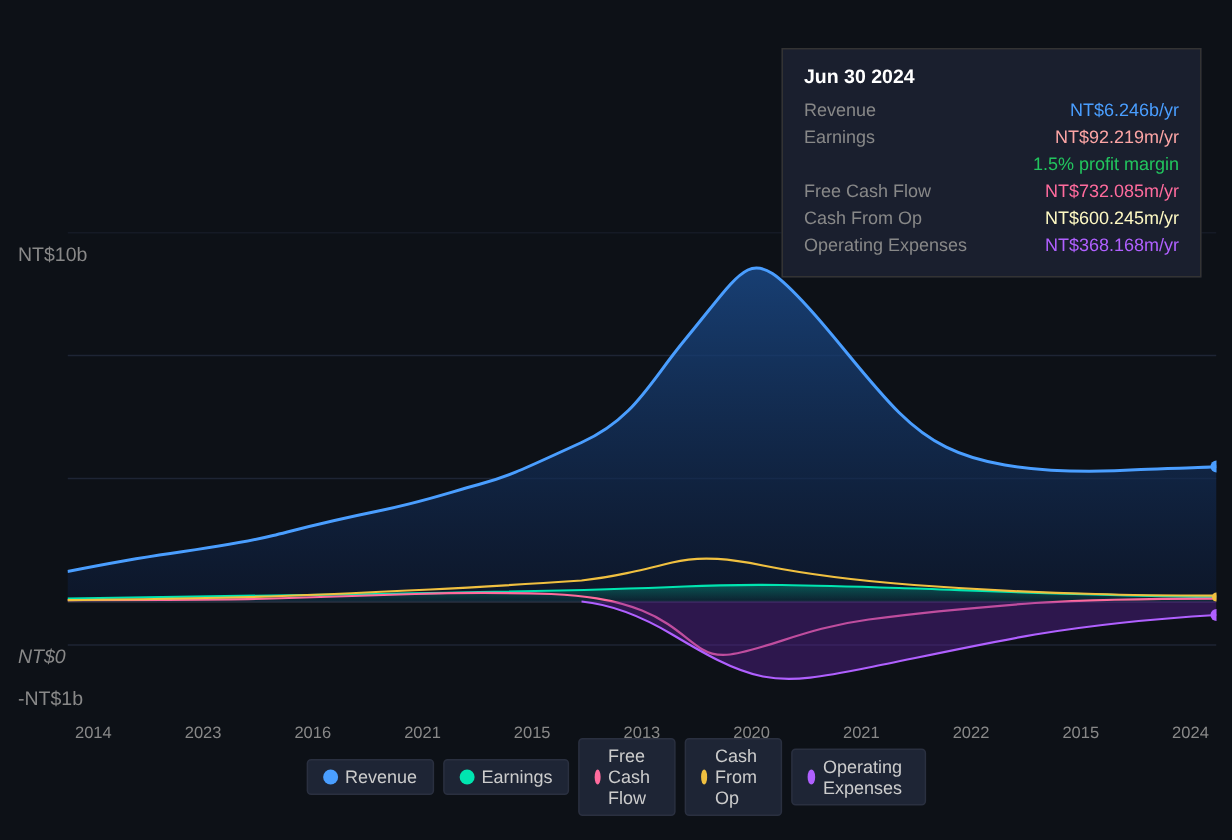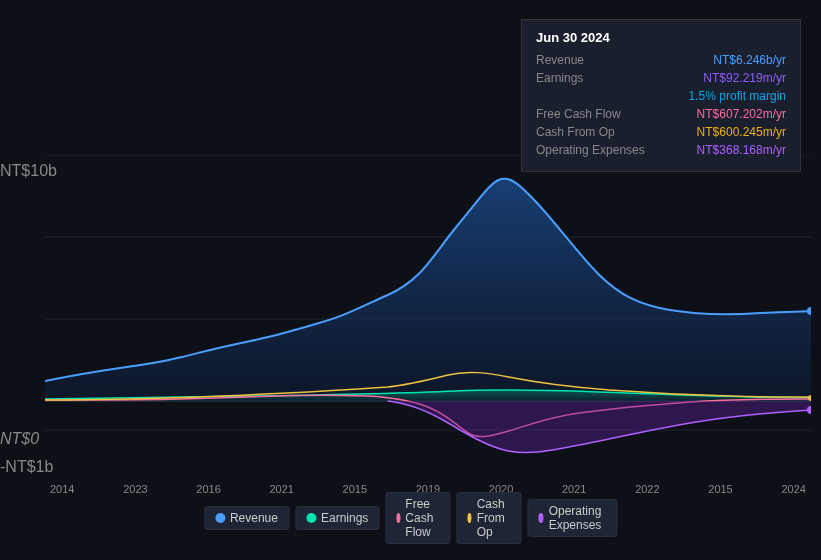--- a/index.html
+++ b/index.html
@@ -15,21 +15,21 @@
 
     .chart-container {
       width: 821px;
       height: 560px;
       position: relative;
     }
 
     
     .tooltip {
       position: absolute;
-      top: 19px;
+      top: 32px;
       right: 20px;
       background: #1a1f2e;
       border: 1px solid #333;
       padding: 10px 14px;
       min-width: 280px;
       z-index: 10;
     }
 
     .tooltip-title {
       color: #fff;
@@ -49,32 +49,32 @@
     .tooltip-label {
       color: #888;
       min-width: 110px;
     }
 
     .tooltip-value {
       color: #fff;
     }
 
     .tooltip-value.revenue { color: #4a9eff; }
-    .tooltip-value.earnings { color: #8b5cf6; }
-    .tooltip-value.profit-margin { color: #0ea5e9; }
+    .tooltip-value.earnings { color: #fca5a5; }
+    .tooltip-value.profit-margin { color: #22c55e; }
     .tooltip-value.fcf { color: #ff6b9d; }
-    .tooltip-value.cashfromop { color: #eab308; }
+    .tooltip-value.cashfromop { color: #fef9c3; }
     .tooltip-value.opex { color: #b060ff; }
 
     
     .y-axis-label {
       position: absolute;
-      left: 0;
+      left: 12px;
       color: #888;
-      font-size: 16px;
+      font-size: 13px;
     }
 
     .y-label-top { top: 162px; }
     .y-label-zero { top: 430px; font-style: italic; }
     .y-label-neg { top: 458px; }
 
     
     .chart-svg-area {
       position: absolute;
       top: 155px;
@@ -155,21 +155,21 @@
         <span>NT$92.219m</span><span>/yr</span>
       </span>
     </div>
     <div class="tooltip-row">
       <span class="tooltip-label"></span>
       <span class="tooltip-value profit-margin">1.5% profit margin</span>
     </div>
     <div class="tooltip-row">
       <span class="tooltip-label">Free Cash Flow</span>
       <span class="tooltip-value fcf">
-        <span>NT$607.202m</span><span>/yr</span>
+        <span>NT$732.085m</span><span>/yr</span>
       </span>
     </div>
     <div class="tooltip-row">
       <span class="tooltip-label">Cash From Op</span>
       <span class="tooltip-value cashfromop">
         <span>NT$600.245m</span><span>/yr</span>
       </span>
     </div>
     <div class="tooltip-row">
       <span class="tooltip-label">Operating Expenses</span>
@@ -280,21 +280,21 @@
       <circle cx="760" cy="243" r="3" fill="#f0c040"></circle>
     </svg>
   </div>
 
   <div class="x-axis">
     <span class="x-label">2014</span>
     <span class="x-label">2023</span>
     <span class="x-label">2016</span>
     <span class="x-label">2021</span>
     <span class="x-label">2015</span>
-    <span class="x-label">2019</span>
+    <span class="x-label">2013</span>
     <span class="x-label">2020</span>
     <span class="x-label">2021</span>
     <span class="x-label">2022</span>
     <span class="x-label">2015</span>
     <span class="x-label">2024</span>
   </div>
 
   <div class="legend">
     <div class="legend-item">
       <div class="legend-dot dot-revenue"></div>

